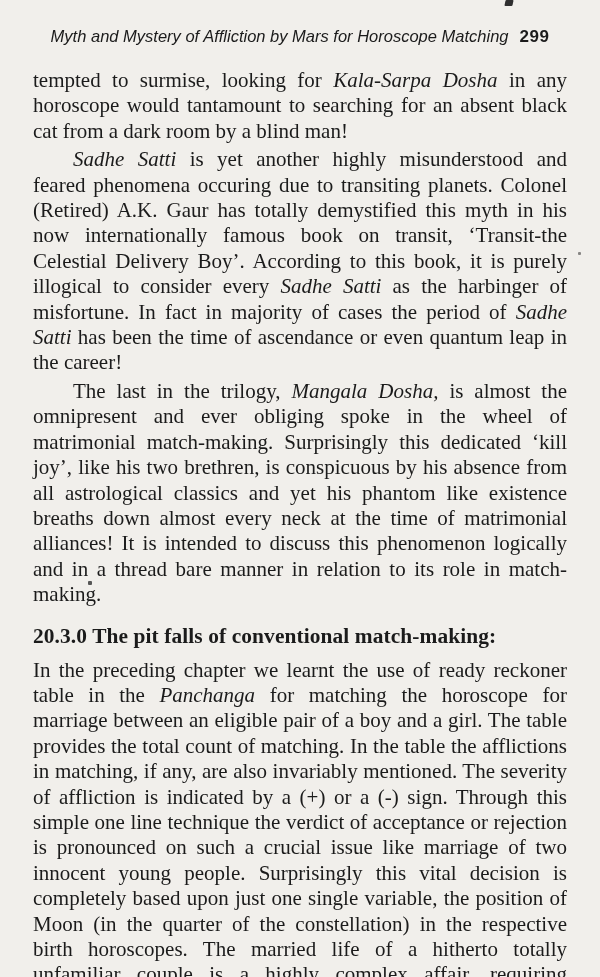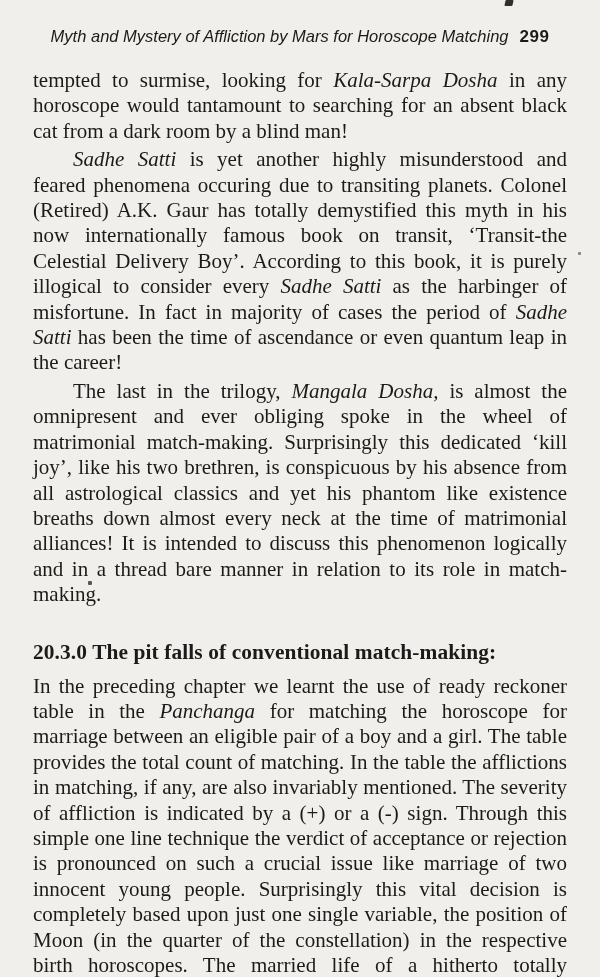--- a/index.html
+++ b/index.html
@@ -47,21 +47,21 @@
   p.indent {
     text-indent: 40px;
   }
   .it {
     font-style: italic;
   }
   h2.section {
     font-size: 21.4px;
     line-height: 26px;
     font-weight: bold;
-    margin: 31px 0 9px 0;
+    margin: 15px 0 9px 0;
     letter-spacing: 0.1px;
   }
   .speck {
     position: absolute;
     background: #2f2f2f;
     border-radius: 1px;
   }
   .speck.s1 { left: 505px; top: 0;    width: 8px; height: 6px; transform: skewX(-12deg); }
   .speck.s2 { left: 578px; top: 252px; width: 3px; height: 3px; opacity: 0.55; }
   .speck.s3 { left: 88px;  top: 581px; width: 4px; height: 4px; opacity: 0.8; }

